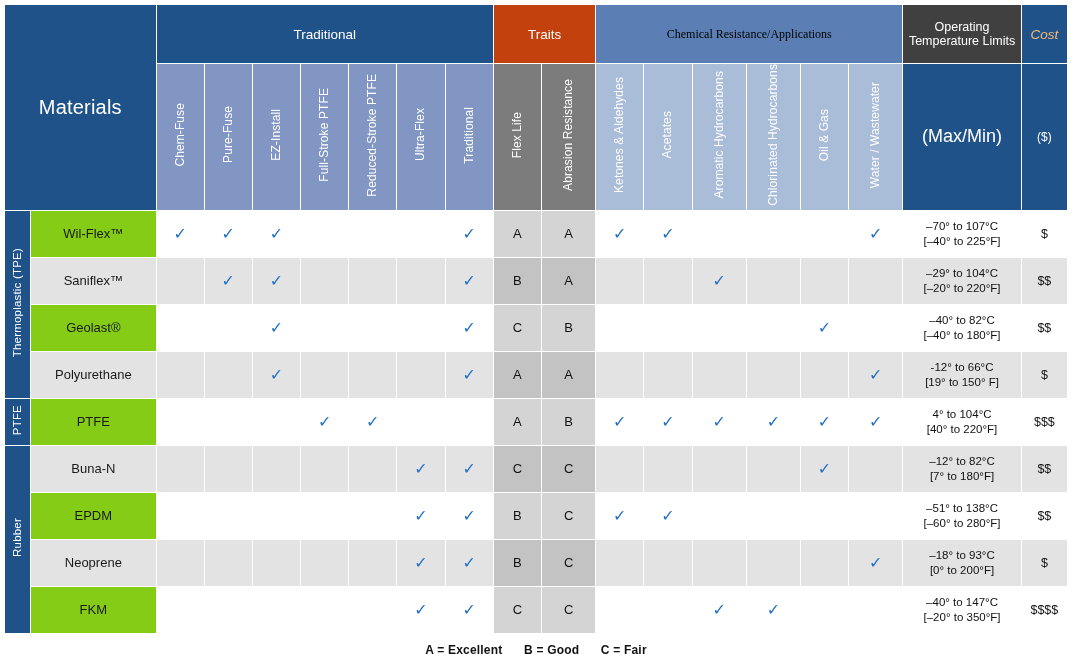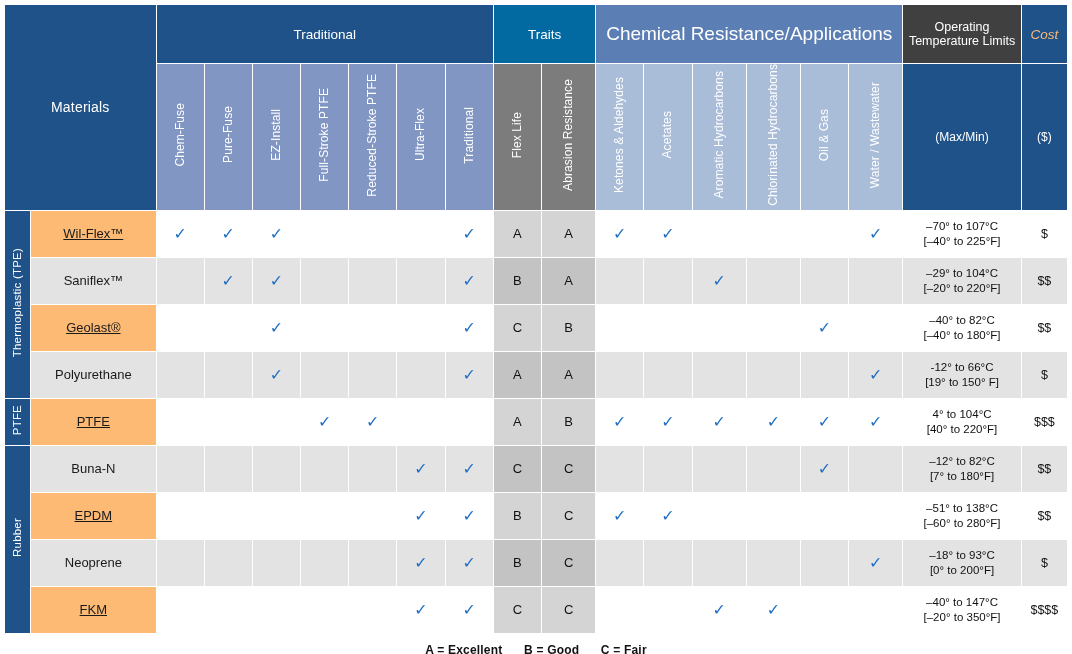--- a/index.html
+++ b/index.html
@@ -29,62 +29,62 @@
     padding: 0;
     margin: 0;
     border: 1px solid #ffffff;
     vertical-align: middle;
     text-align: center;
     font-weight: normal;
   }
   .hdr-materials {
     background: #1f5288;
     color: #ffffff;
-    font-size: 14px;
+    font-size: 20px;
     letter-spacing: .2px;
   }
   .vert {
     writing-mode: vertical-rl;
     transform: rotate(180deg);
     white-space: nowrap;
     display: inline-block;
     font-size: 12px;
     line-height: 1.1;
     letter-spacing: .1px;
   }
   .sub-blue   { background: #8296c3; color: #ffffff; height: 140px; }
   .sub-gray   { background: #7c7c7c; color: #ffffff; height: 140px; }
   .sub-lblue  { background: #a9bcd8; color: #ffffff; height: 140px; }
-  .sub-temp   { background: #1f5288; color: #ffffff; height: 140px; font-size: 12px; }
+  .sub-temp   { background: #1f5288; color: #ffffff; height: 140px; font-size: 18px; }
   .sub-cost   { background: #1f5288; color: #ffffff; height: 140px; font-size: 12px; }
 
   .grp-blue  { background: #1f5288; color:#fff; height: 58px; font-size: 13.5px; }
-  .grp-gray  { background: #0369a1; color:#fff; height: 58px; font-size: 13.5px; }
-  .grp-lblue { background: #5b7fb4; color:#ffffff; height: 58px; font-size: 19px; }
+  .grp-gray  { background: #c2410c; color:#fff; height: 58px; font-size: 13.5px; }
+  .grp-lblue { background: #5b7fb4; color:#000000; height: 58px; font-size: 12px; font-family: Liberation Serif, serif; }
   .grp-temp  { background: #404040; color:#fff; height: 58px; font-size: 12.5px; line-height: 1.15; }
   .grp-cost  { background: #1f5288; color:#fdba74; height: 58px; font-size: 13.5px; font-style: italic; }
 
   
   tbody tr { height: 47px; }
   .cat {
     background: #1f5288;
     color: #ffffff;
     width: 26px;
   }
   .cat .vert {
     font-size: 11.5px;
     letter-spacing: .2px;
   }
   .mat {
     text-align: left;
     padding-left: 22px;
     font-size: 13px;
     color: #1a1a1a;
   }
-  .row-white .mat { background: #fdba74; text-decoration: underline; }
+  .row-white .mat { background: #84cc16; }
   .row-shade .mat { background: #e3e3e3; }
 
   .c-white { background: #ffffff; }
   .c-shade { background: #e3e3e3; }
   .c-traits-white { background: #d4d4d4; }
   .c-traits-shade { background: #c3c3c3; }
 
   .check {
     color: #1f6fc4;
     font-size: 16px;

